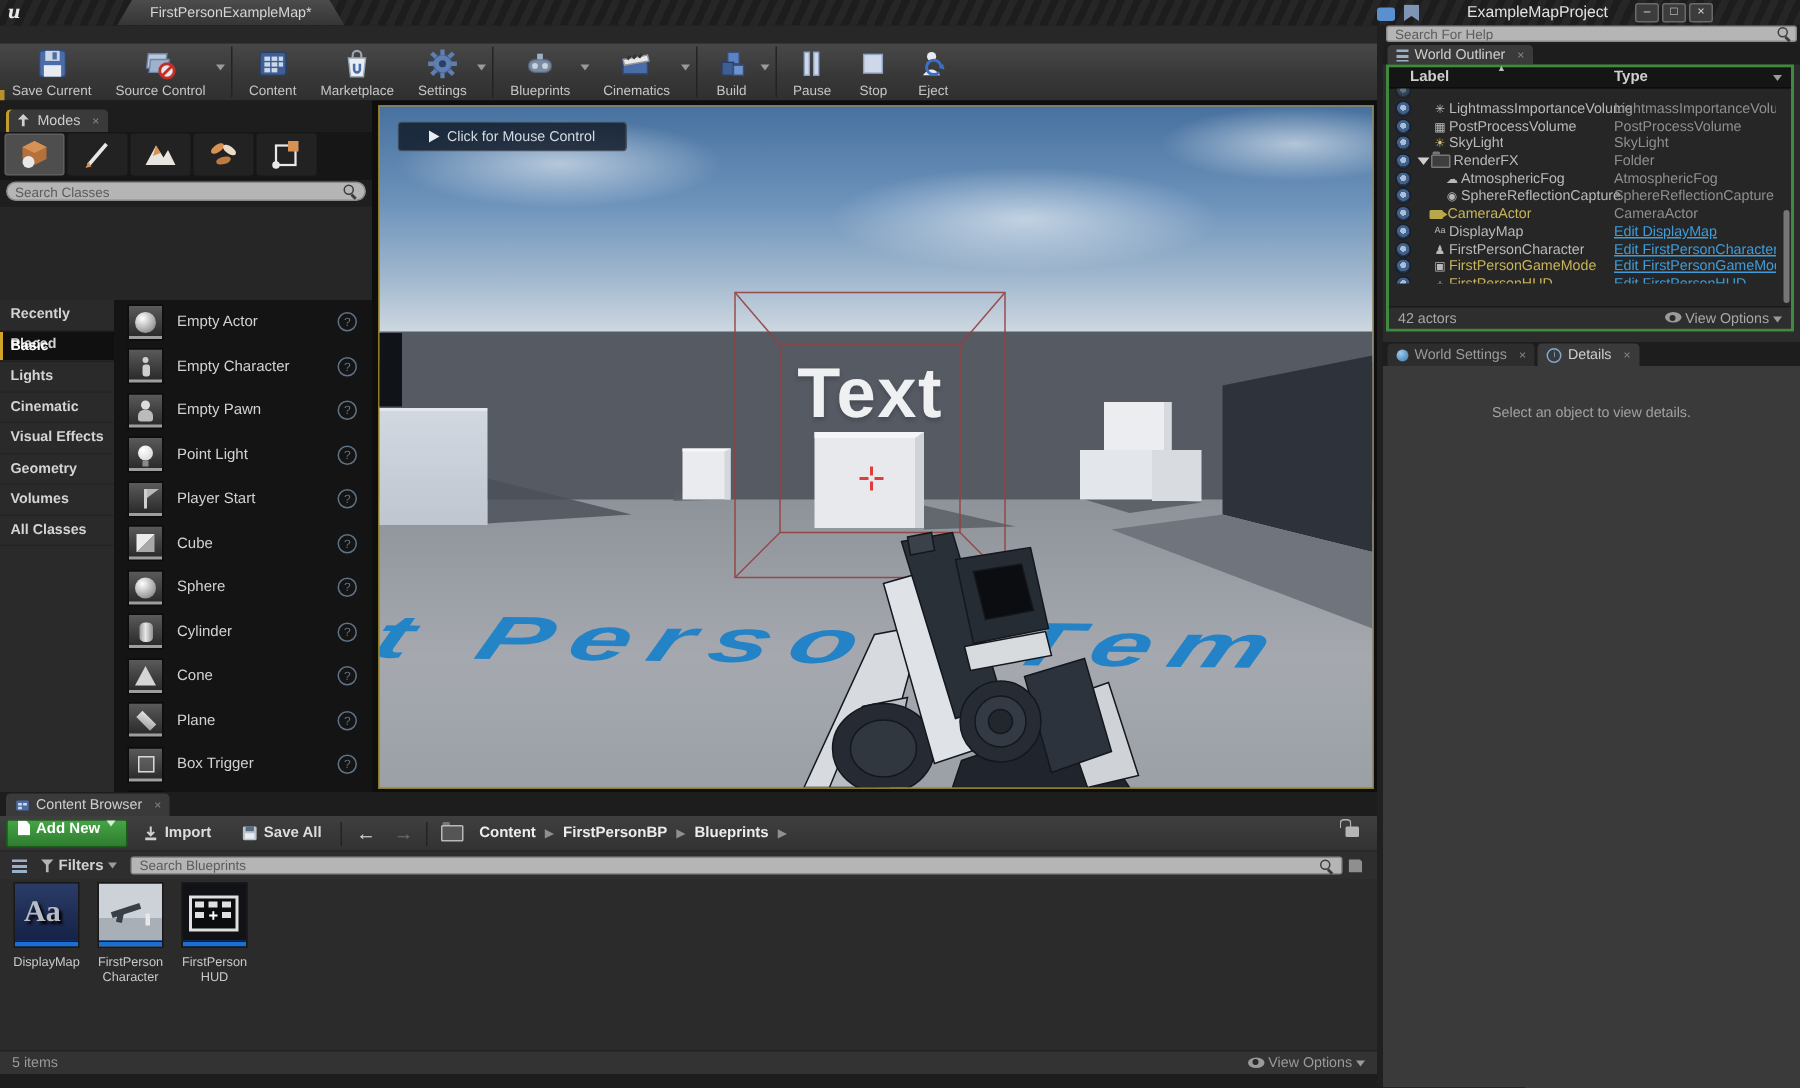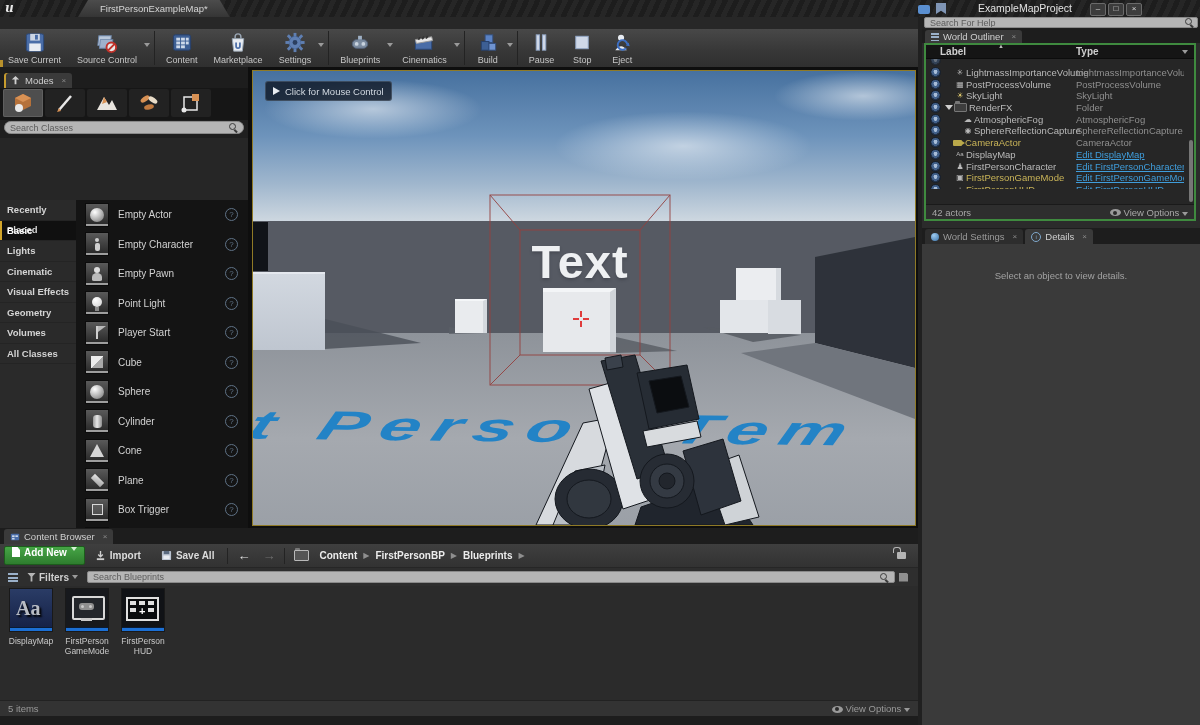--- a/index.html
+++ b/index.html
@@ -90,21 +90,21 @@
   #sky{left:0;top:0;width:662px;height:170px;background:linear-gradient(180deg,#47719f 0%,#6d93bb 38%,#9fb6cd 66%,#cdd7e0 88%,#e2e7ec 100%);}
   .cloud{position:absolute;border-radius:50%;background:radial-gradient(ellipse at center,rgba(255,255,255,.55),rgba(255,255,255,0) 70%);}
   #backwall{left:0;top:150px;width:662px;height:113px;background:#565a63;}
   #floor{left:0;top:262px;width:662px;height:192px;background:linear-gradient(180deg,#8e939a,#a5a9af 55%,#9ba0a7);}
   #darkbox-left{left:-2px;top:151px;width:17px;height:49px;background:#101318;}
   .cube{position:absolute;}
   #floor-text{left:6px;top:330px;font:italic bold 74px "Liberation Sans",sans-serif;color:#1d82c8;
     letter-spacing:12px;white-space:nowrap;transform:scale(1,.55) skewX(-10deg) rotate(1.2deg);transform-origin:0 0;opacity:.95;}
   #text-actor{left:237px;top:163px;width:180px;text-align:center;font:bold 47px "Liberation Sans",sans-serif;color:#eef0f2;
     text-shadow:0 2px 3px rgba(40,44,52,.35);letter-spacing:1px;}
-  #mousectl{left:12px;top:10px;height:18px;display:flex;align-items:center;gap:5px;padding:0 7px;border-radius:3px;
+  #mousectl{left:12px;top:10px;height:18px;display:flex;align-items:center;gap:5px;padding:0 20px;border-radius:3px;
     background:rgba(16,24,38,.82);border:1px solid rgba(160,175,195,.25);color:#d3dae2;font-size:9.5px;}
   .cursor-ico{width:0;height:0;border-top:4px solid transparent;border-bottom:4px solid transparent;border-left:7px solid #e8edf2;}
   
   #splitv{left:918px;top:17px;width:4px;height:708px;background:#202020;}
   #rightpanel{left:922px;top:29px;width:278px;height:696px;background:#2b2b2b;}
   #wo-body{position:absolute;left:2px;top:14px;width:272px;height:178px;border:2px solid #3f8a3f;background:#262626;box-sizing:border-box;}
   .wo-row{height:11.7px;display:flex;align-items:center;position:relative;font-size:9.5px;color:#b9b9b9;}
   .wo-label{white-space:nowrap;overflow:hidden;max-width:128px;}
   .wo-type{position:absolute;left:150px;width:108px;white-space:nowrap;overflow:hidden;color:#8f8f8f;}
   .wo-type.link{color:#3f9ddb;text-decoration:underline;}
@@ -705,27 +705,26 @@
     <span class="floppy-s" style="margin-right:6px;"></span>
   </div>
   <div id="cb-assets">
     <div class="asset">
       <div class="athumb" style="background:linear-gradient(180deg,#2a3c66,#141f44);">
         <span style="position:absolute;left:6px;top:8px;font:bold 20px 'Liberation Serif',serif;color:#b8bcc4;text-shadow:2px 2px 2px #000;">Aa</span>
       </div>
       <div class="aname">DisplayMap</div>
     </div>
     <div class="asset">
-      <div class="athumb" style="background:#17191d;">
-        <span class="mini-monitor">
-            <span class="mini-pad"></span>
-          </span>
-          <span class="mini-stand"></span>
+      <div class="athumb" style="background:linear-gradient(180deg,#cdd2d8 0 55%,#a9afb7 55%);">
+        <span style="position:absolute;left:8px;top:16px;width:20px;height:4px;background:#3a3f46;transform:rotate(-18deg);"></span>
+        <span style="position:absolute;left:12px;top:19px;width:4px;height:7px;background:#3a3f46;transform:rotate(12deg);"></span>
+        <span style="position:absolute;right:8px;top:20px;width:3px;height:8px;background:#e8e8e8;"></span>
       </div>
-      <div class="aname">FirstPerson GameMode</div>
+      <div class="aname">FirstPerson Character</div>
     </div>
     <div class="asset">
       <div class="athumb" style="background:#101216;">
         <span class="mini-screen">
           <span class="hud-bit" style="left:2px;top:2px;"></span>
             <span class="hud-bit" style="left:11px;top:2px;"></span>
             <span class="hud-bit" style="left:20px;top:2px;"></span>
           <span class="hud-bit" style="left:2px;top:9px;"></span>
             <span class="hud-bit" style="left:20px;top:9px;"></span>
           <span class="hud-plus">+</span>

